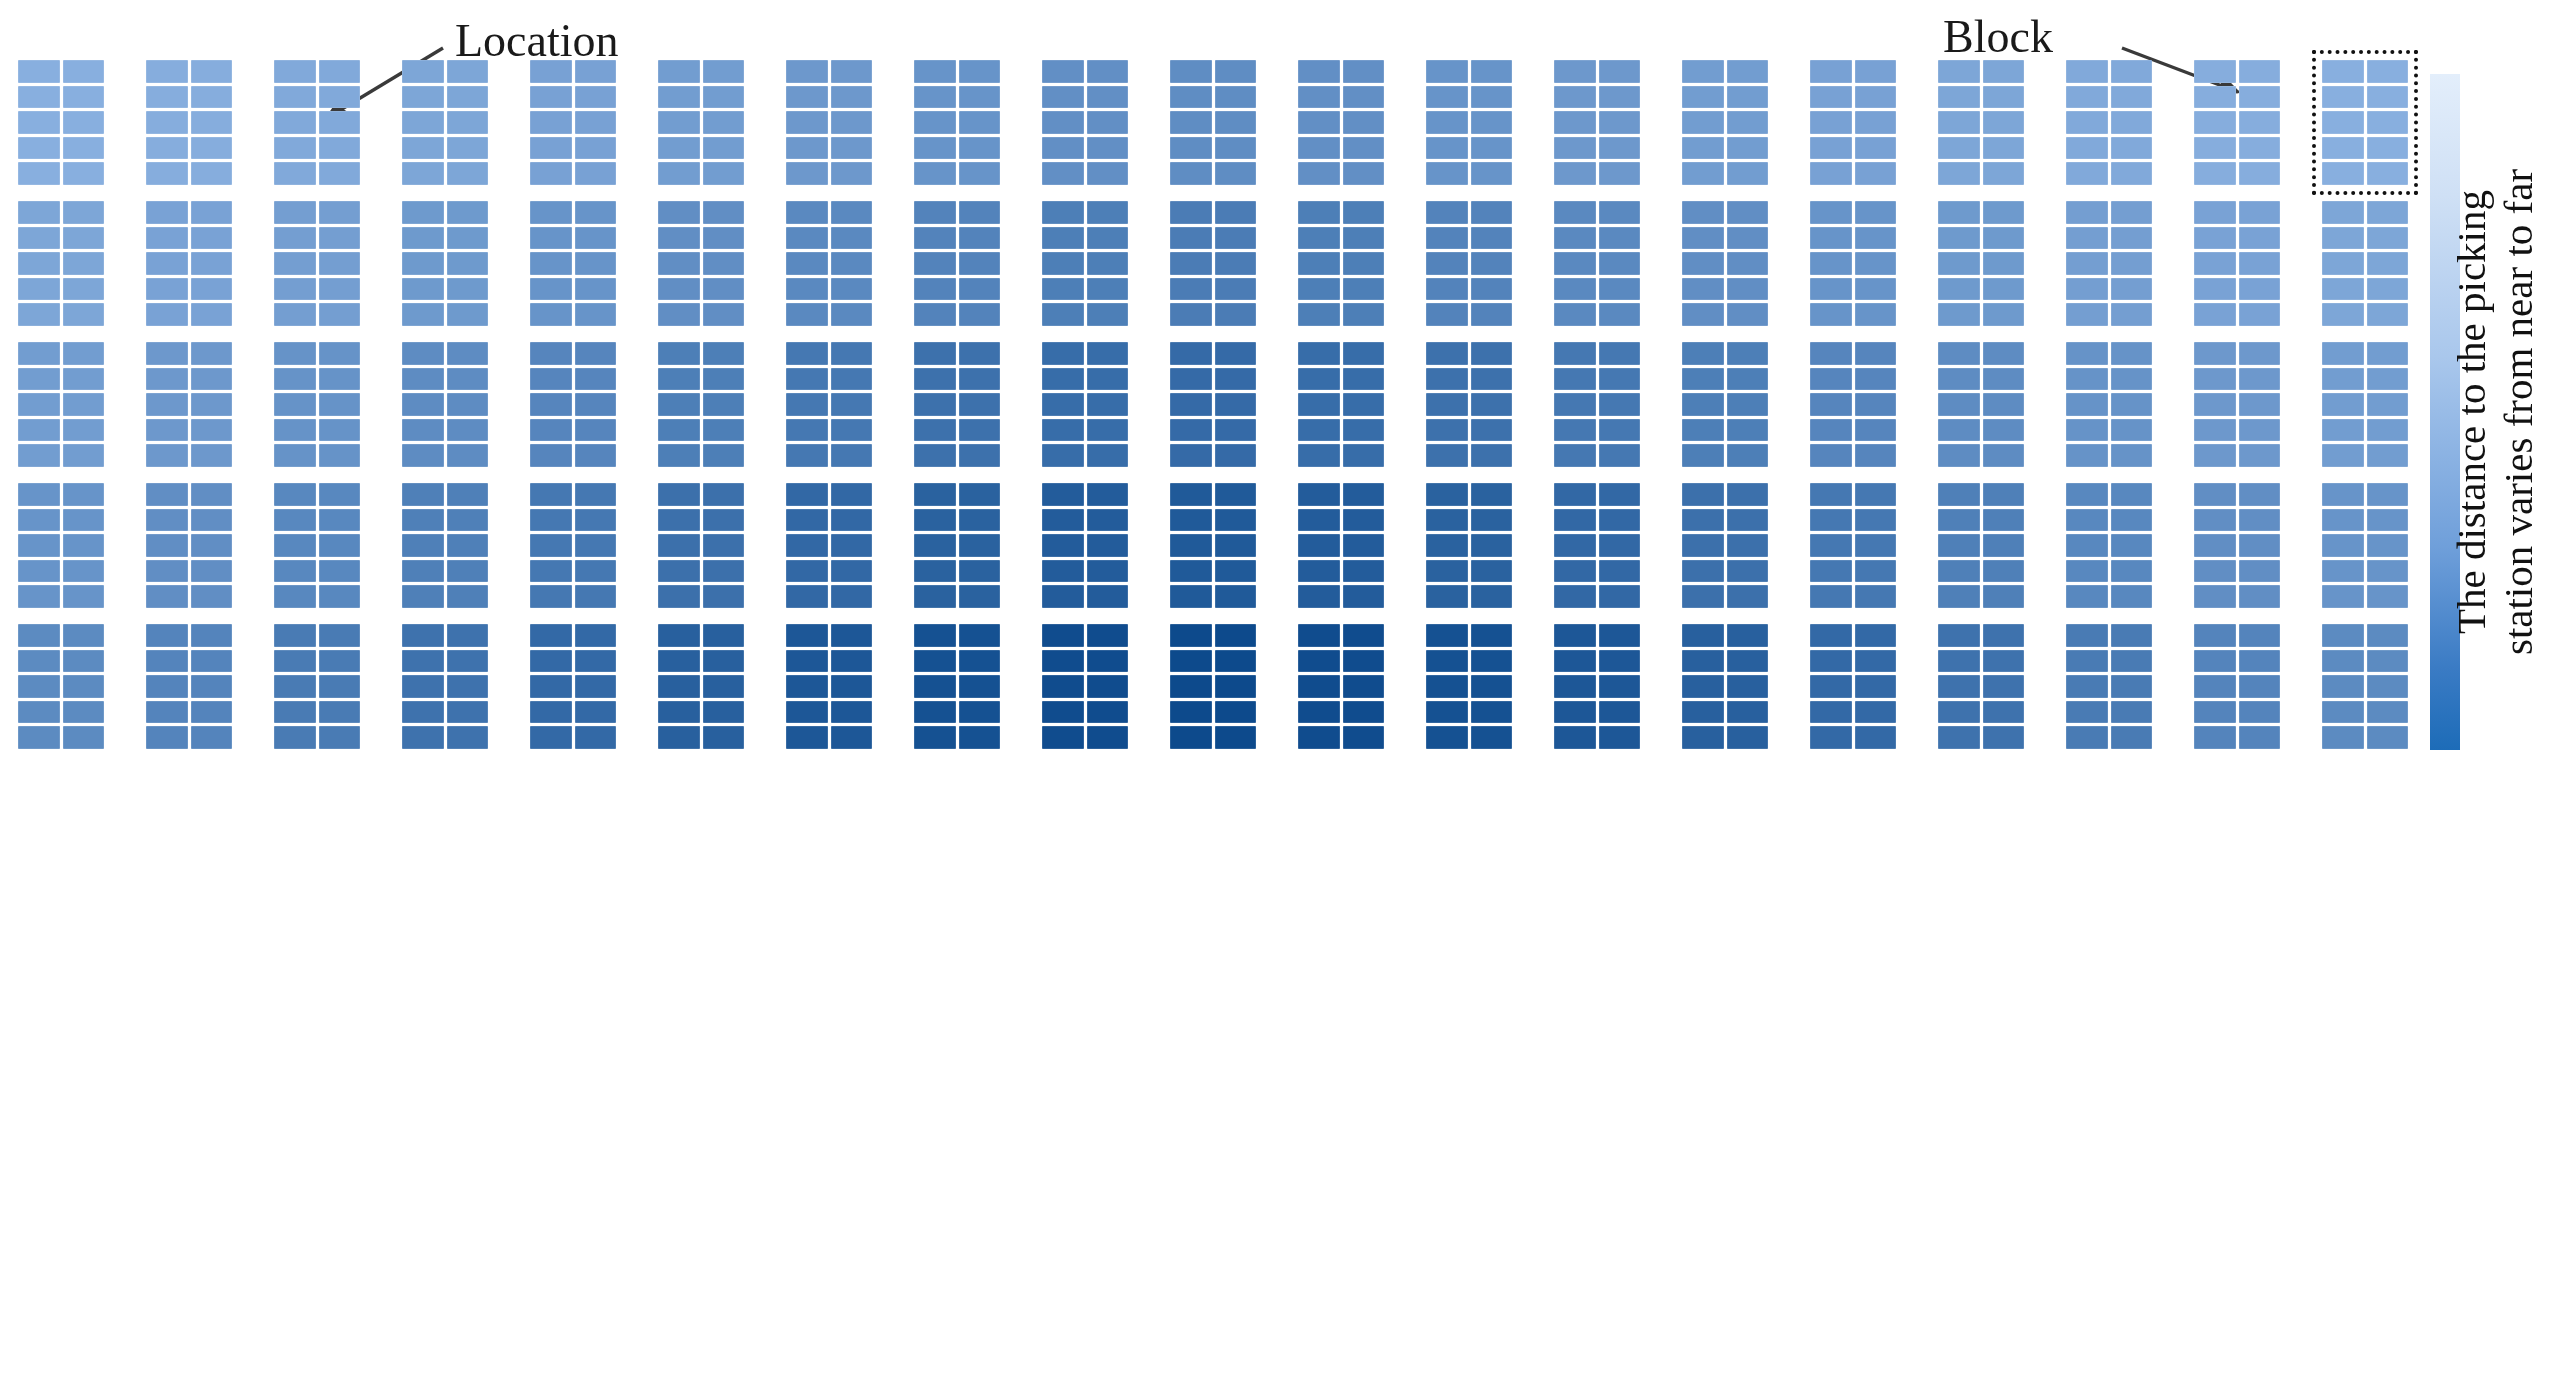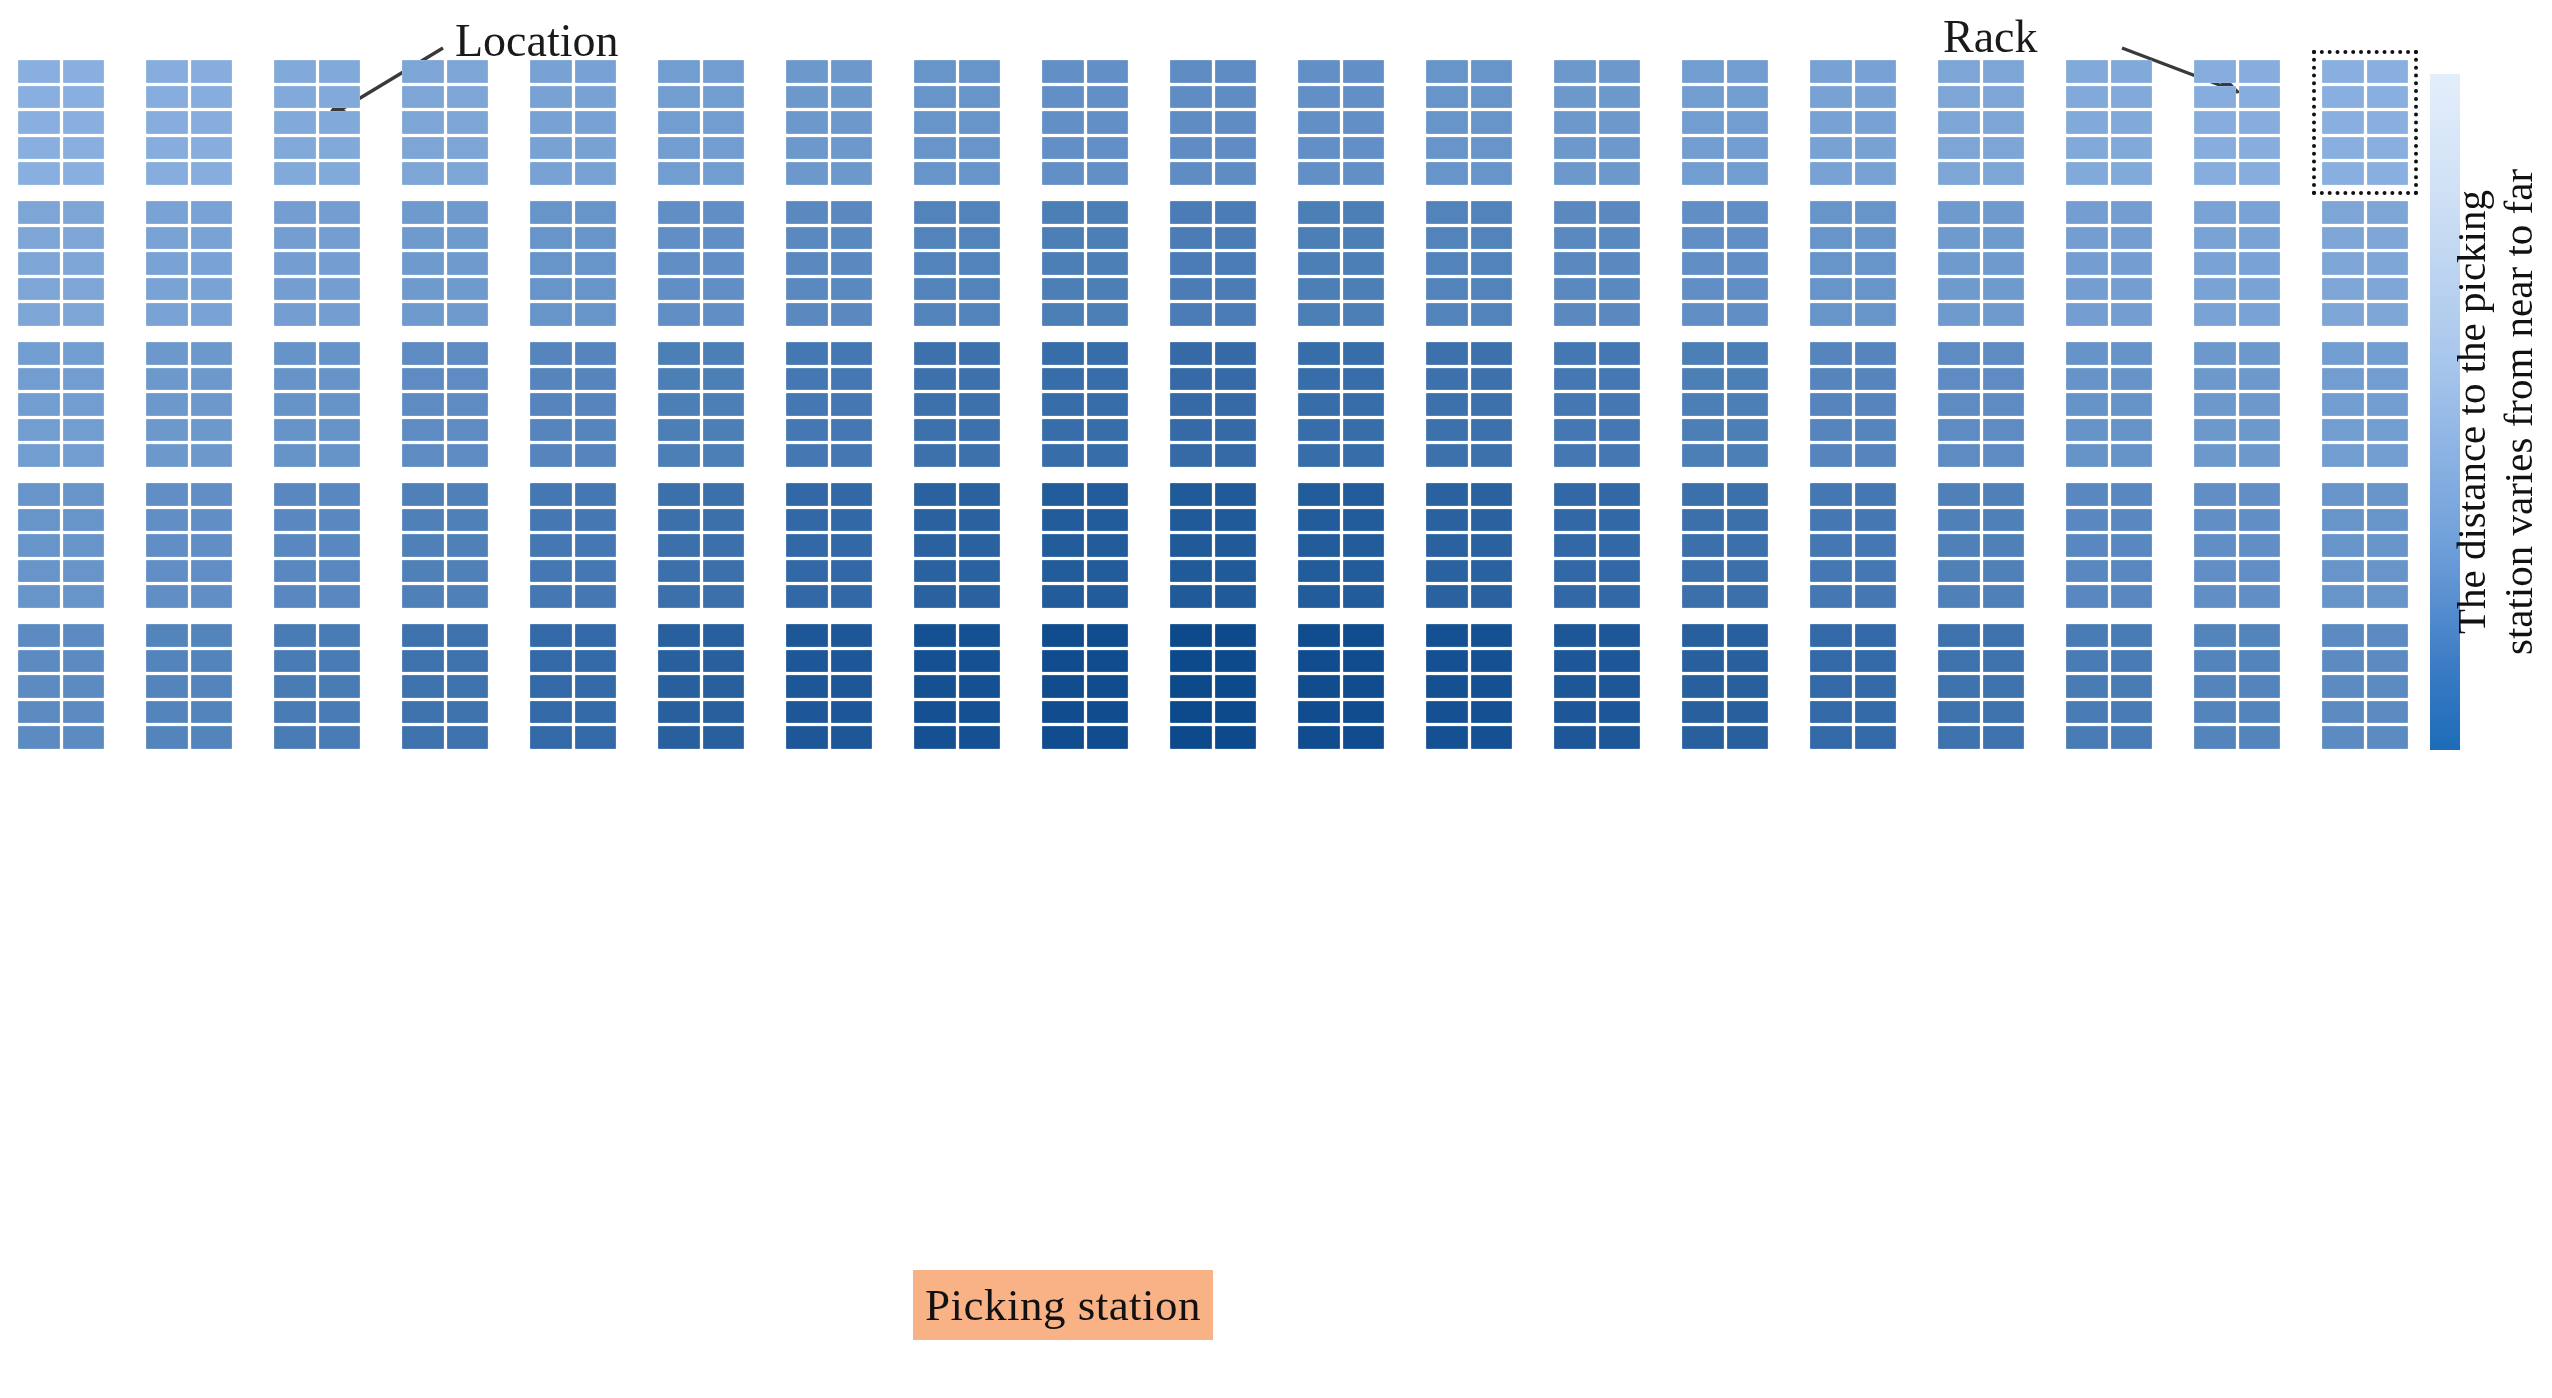--- a/index.html
+++ b/index.html
@@ -136,21 +136,21 @@
   }
 </style>
 </head>
 <body>
 
 <div id="diagram">
 
   <div class="anno-label" id="label-location">Location</div>
 
 
-  <div class="anno-label" id="label-block">Rack</div>
+  <div class="anno-label" id="label-block">Block</div>
 
   <svg id="arrows" viewBox="0 0 2552 1398">
     <defs>
       <marker id="arrowhead" markerWidth="9" markerHeight="9" refX="7.5" refY="4.5" orient="auto" markerUnits="strokeWidth">
         <path d="M0,0.6 L8.4,4.5 L0,8.4 L2.2,4.5 Z" fill="#3a3a3a"></path>
       </marker>
     </defs>
     <line x1="443" y1="48" x2="327" y2="118" stroke="#3a3a3a" stroke-width="3.4" marker-end="url(#arrowhead)"></line>
     <line x1="2122" y1="48" x2="2238" y2="92" stroke="#3a3a3a" stroke-width="3.4" marker-end="url(#arrowhead)"></line>
   </svg>
@@ -1303,23 +1303,20 @@
           <div class="cell" style="background: rgb(92, 139, 193);"></div>
           <div class="cell" style="background: rgb(92, 139, 193);"></div>
           <div class="cell" style="background: rgb(92, 139, 193);"></div>
           <div class="cell" style="background: rgb(92, 139, 193);"></div>
         </div>
       </div>
     </div>
 
   <div class="block-highlight" id="block-highlight" style="left: 2312px; top: 50px; width: 106px; height: 145px;"></div>
 
-  <div id="picking-station">
-    <span>Picking station</span>
-  </div>
 
   <div id="legend">
     <div id="legend-bar"></div>
     <div id="legend-caption">
       <div>
         <span>The distance to the picking</span>
         <span>station varies from near to far</span>
       </div>
     </div>
   </div>

